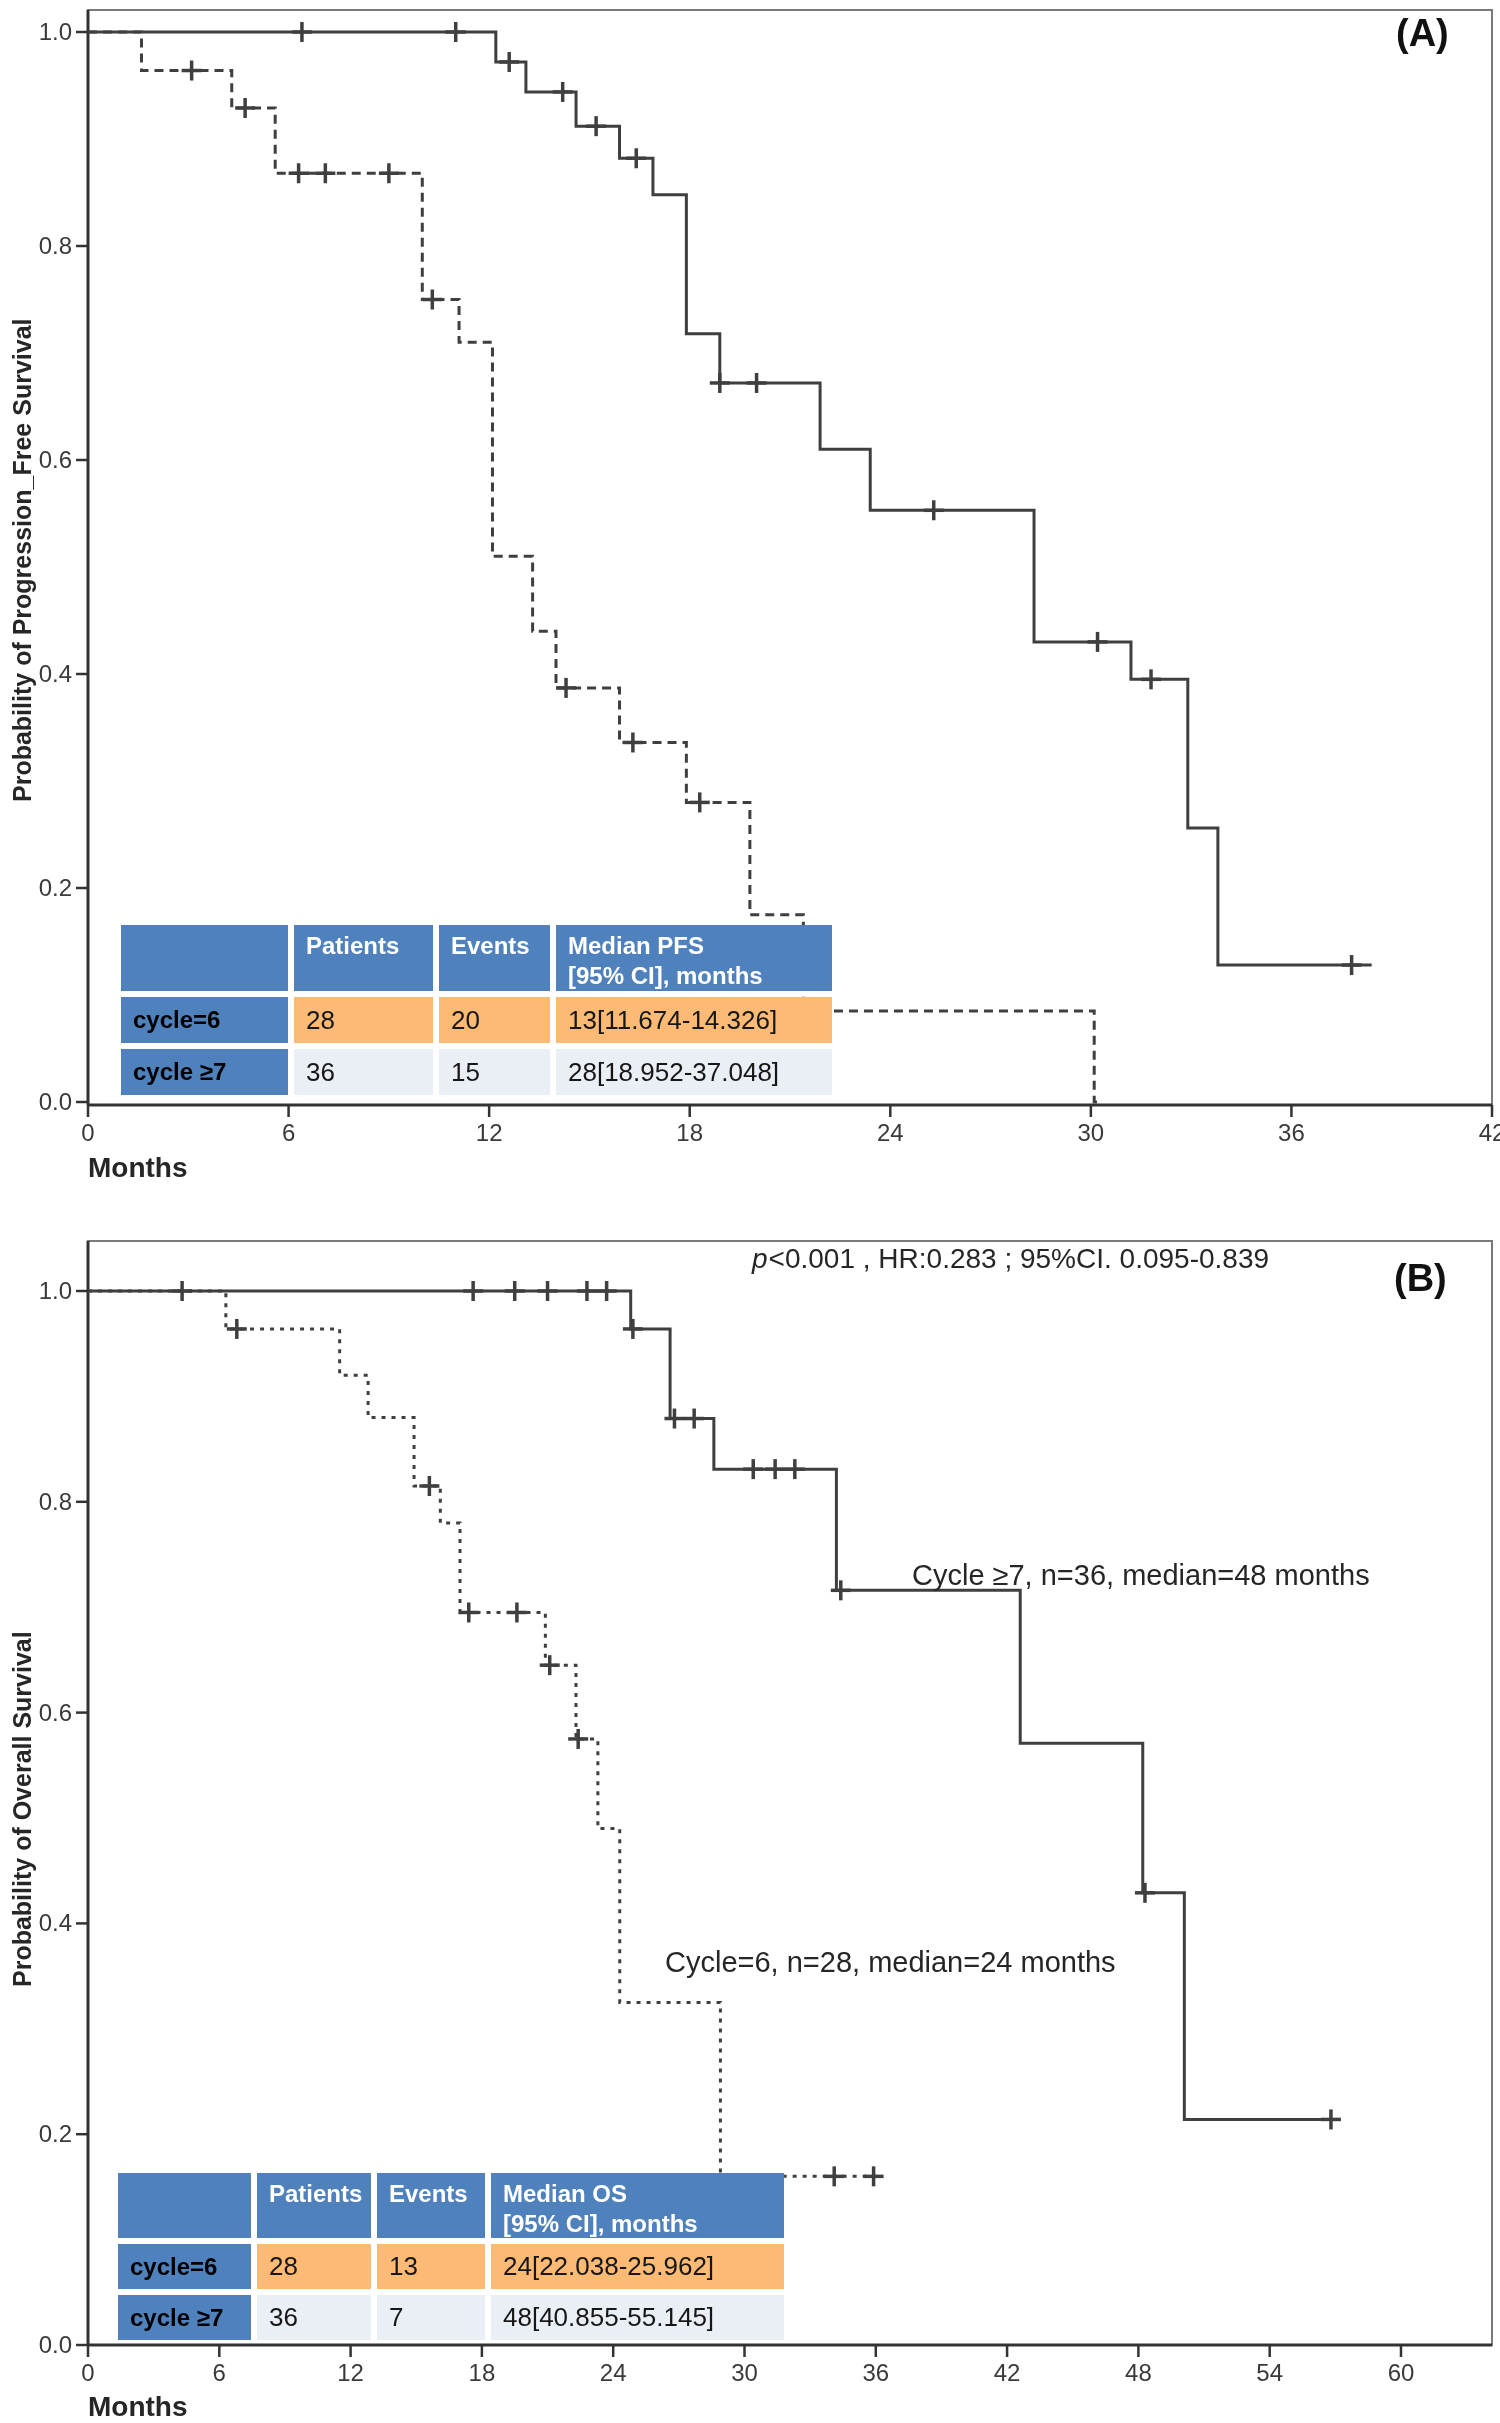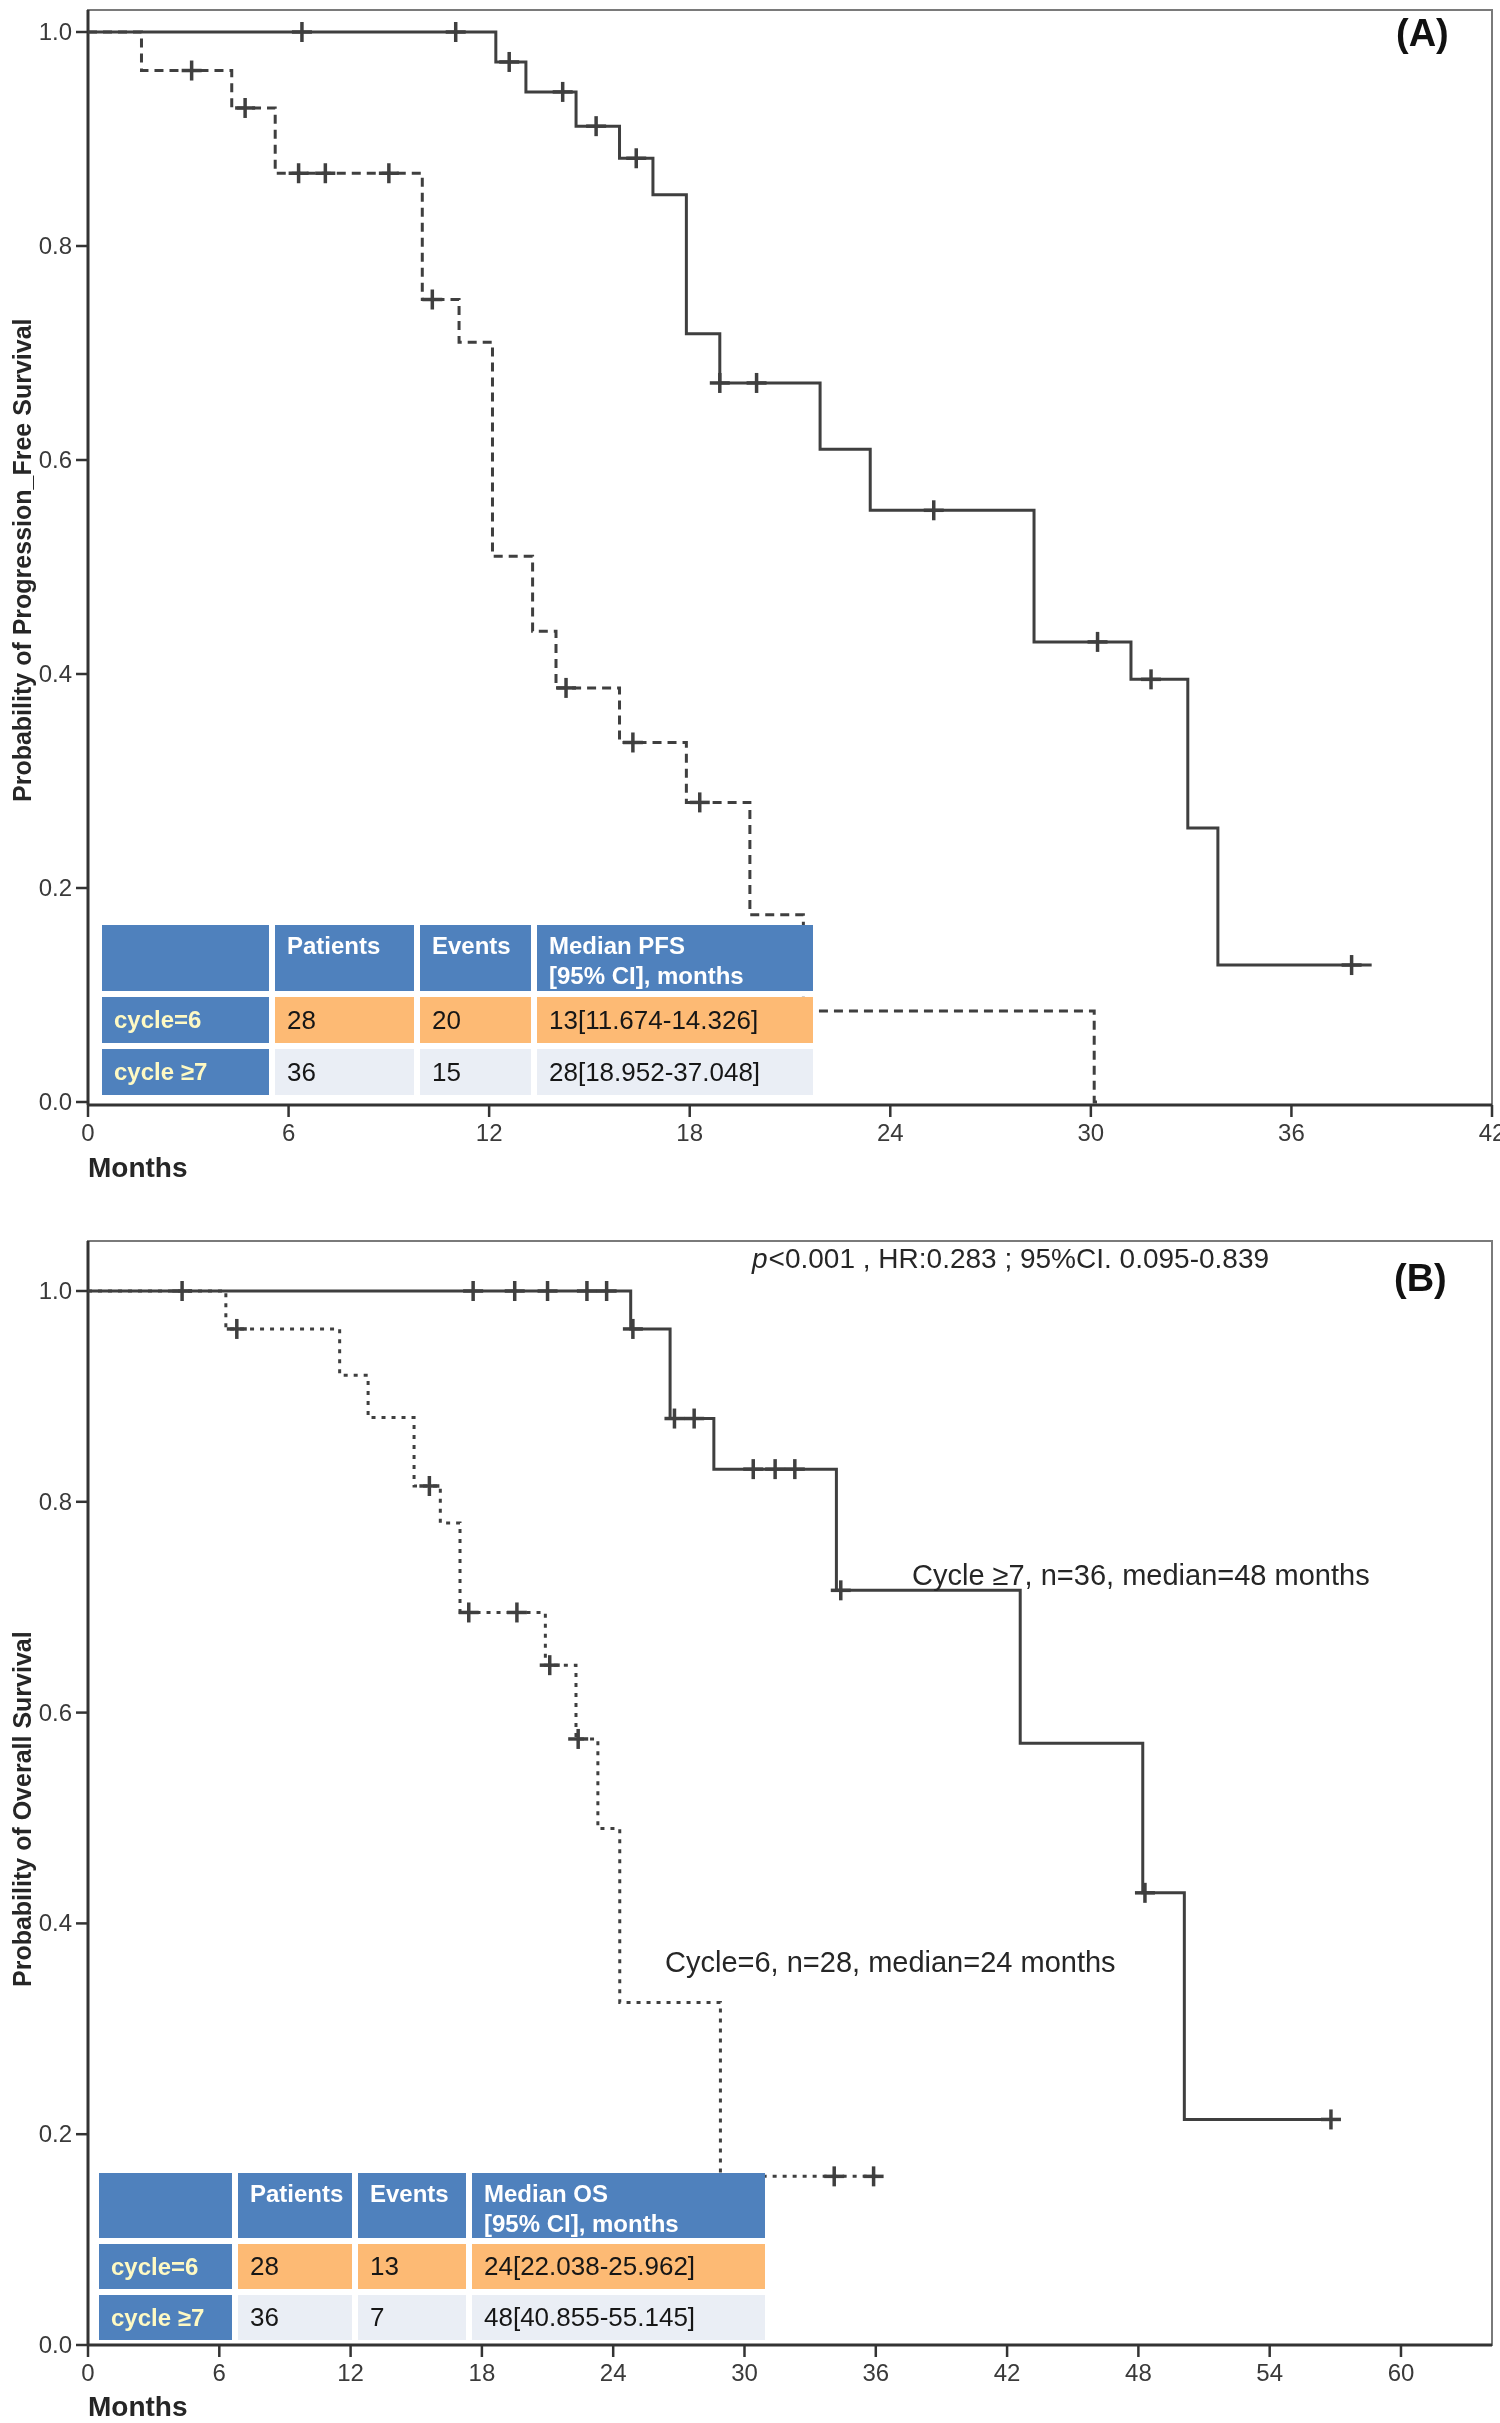--- a/index.html
+++ b/index.html
@@ -7,23 +7,23 @@
   .panel{position:absolute;left:0;width:1500px;}
   #panelA{top:0;height:1213px;}
   #panelB{top:1213px;height:1210px;}
   .panel svg{position:absolute;left:0;top:0;}
   .annotation{position:absolute;font-size:28px;color:#262626;white-space:nowrap;}
   .annotation i{font-style:italic;margin-right:1px;}
   .corner{position:absolute;font-size:38px;font-weight:bold;color:#111;}
   .curve-label{position:absolute;font-size:29px;color:#262626;white-space:nowrap;}
   .xtitle{position:absolute;left:88px;width:1404px;text-align:left;font-size:28px;font-weight:bold;color:#262626;}
   .ytitle{position:absolute;transform:rotate(-90deg);transform-origin:left top;font-size:25px;font-weight:bold;color:#262626;white-space:nowrap;}
-  .ktable{position:absolute;display:grid;}
+  .ktable{position:absolute;display:grid;margin-left:19px;}
   .ktable .th{background:#4f81bd;color:#ffffff;font-weight:bold;font-size:24px;line-height:1.25;padding:6px 0 0 12px;white-space:pre-line;}
-  .ktable .rowlabel{background:#4f81bd;color:#fef9c3;font-weight:bold;font-size:24px;display:flex;align-items:center;padding-left:12px;}
+  .ktable .rowlabel{background:#4f81bd;color:#000000;font-weight:bold;font-size:24px;display:flex;align-items:center;padding-left:12px;}
   .ktable .cell{font-size:26px;color:#161616;display:flex;align-items:center;padding-left:12px;}
   .ktable .band0{background:#fdba74;}
   .ktable .band1{background:#eaeef5;}
   .tick-label{font-size:24px;fill:#3a3a3a;}
 </style>
 </head>
 <body>
 
 <section class="panel" id="panelA">
   <svg id="svgA" width="1500" height="1213" viewBox="0 0 1500 1213">

